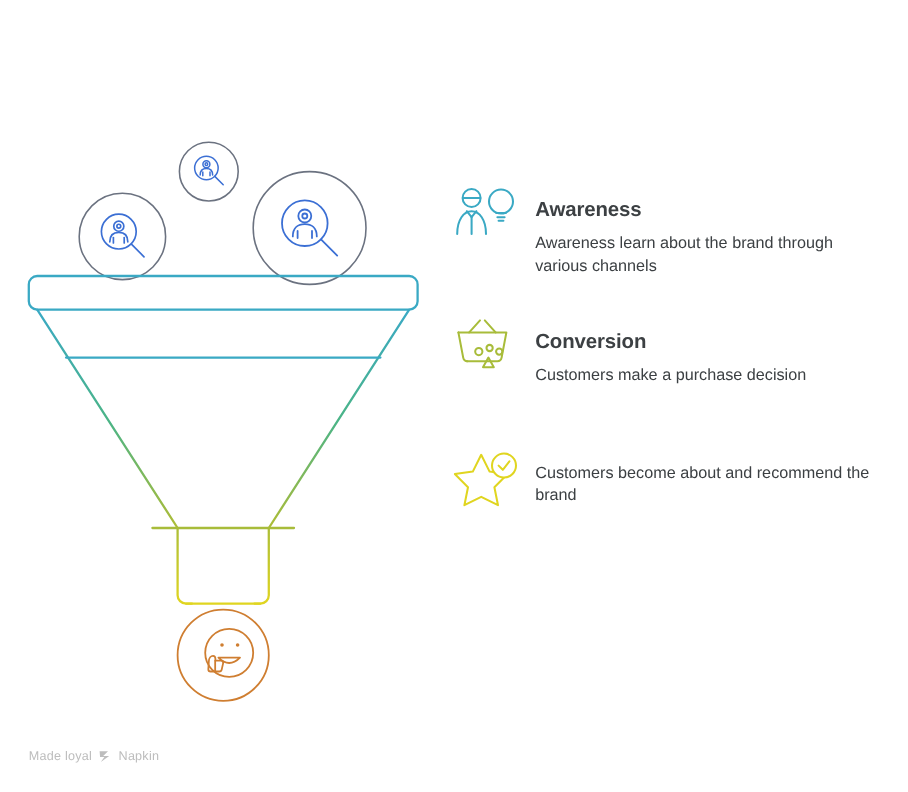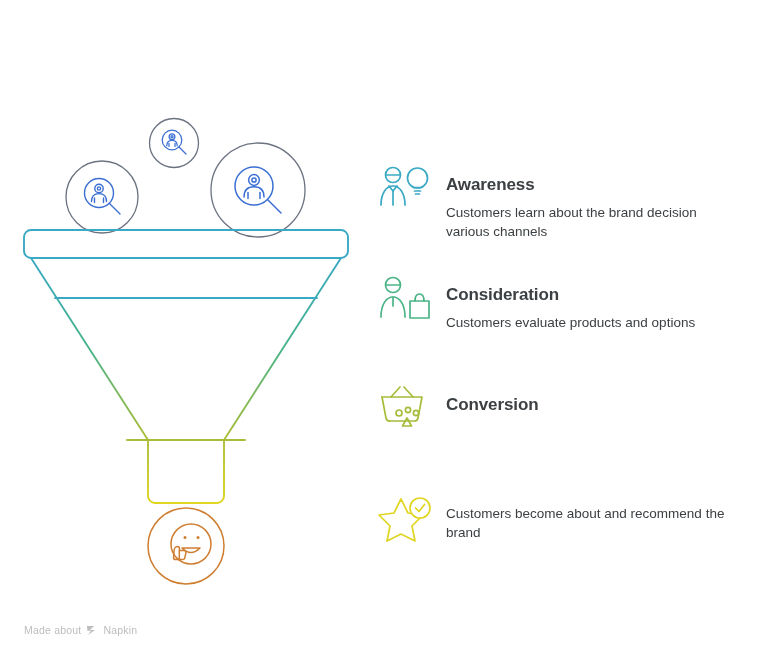--- a/index.html
+++ b/index.html
@@ -17,21 +17,21 @@
   #canvas {
     position: absolute;
     left: 0; top: 0;
     width: 757px;
     height: 660px;
   }
   
   .legend {
     position: absolute;
     left: 378px;
-    top: 161px;
+    top: 151px;
     width: 372px;
   }
   .legend-item {
     position: relative;
     display: flex;
     align-items: flex-start;
     margin-bottom: 14px;
     min-height: 96px;
   }
   .legend-icon {
@@ -186,68 +186,55 @@
       <path d="M3 40 C3 28 8.5 21 15 21 C21.5 21 27 28 27 40"></path>
       <path d="M11 21 L15 26 L19 21"></path>
       <path d="M15 26 L15 40"></path>
       <circle cx="39.5" cy="13" r="10"></circle>
       <path d="M35.5 22.5 L43.5 22.5"></path>
       <path d="M36.5 26 L42.5 26"></path>
       <path d="M37.5 29 L41.5 29"></path>
     </svg>
     <div class="legend-text">
       <div class="legend-title">Awareness</div>
-      <div class="legend-desc">Customers learn about the brand decision various channels</div>
+      <div class="legend-desc">Awareness learn about the brand through various channels</div>
     </div>
   </div>
 
-  <div class="legend-item">
-    <svg class="legend-icon" viewBox="0 0 58 56" fill="none" stroke="#4bb486" stroke-width="1.7" stroke-linecap="round" stroke-linejoin="round">
-      <circle cx="15" cy="10" r="7.5"></circle>
-      <line x1="7.8" y1="10" x2="22.2" y2="10"></line>
-      <path d="M3 42 C3 29 8.5 22 15 22 C21.5 22 27 29 27 42"></path>
-      <line x1="15" y1="22" x2="15" y2="31"></line>
-      <path d="M32 26 L32 43 L51 43 L51 26 Z"></path>
-      <path d="M37 26 C37 21 39 19 41.5 19 C44 19 46 21 46 26"></path>
-    </svg>
-    <div class="legend-text">
-      <div class="legend-title">Consideration</div>
-      <div class="legend-desc">Customers evaluate products and options</div>
-    </div>
-  </div>
 
   <div class="legend-item">
     <svg class="legend-icon" viewBox="0 0 58 56" fill="none" stroke="#a8bc3a" stroke-width="1.7" stroke-linecap="round" stroke-linejoin="round">
       <path d="M4 12 L44 12 L40 33 C39.6 35 38.4 36 36.5 36 L11 36"></path>
       <path d="M4 12 L8 33 C8.4 35 9.6 36 11.5 36"></path>
       <path d="M13 12 L22 2"></path>
       <path d="M35 12 L26 2"></path>
       <circle cx="21" cy="28" r="3"></circle>
       <circle cx="30" cy="25" r="2.6"></circle>
       <circle cx="38" cy="28" r="2.6"></circle>
       <path d="M29 33 L24.5 41 L33.5 41 Z"></path>
     </svg>
     <div class="legend-text">
       <div class="legend-title">Conversion</div>
+      <div class="legend-desc">Customers make a purchase decision</div>
     </div>
   </div>
 
   <div class="legend-item">
     <svg class="legend-icon" viewBox="0 0 58 56" fill="none" stroke="#e0d520" stroke-width="1.7" stroke-linecap="round" stroke-linejoin="round">
       <path d="M23 4 L30 18 L45 20 L34 31 L37 46 L23 39 L9 46 L12 31 L1 20 L16 18 Z"></path>
       <circle cx="42" cy="13" r="10" fill="#ffffff"></circle>
       <path d="M37.5 13 L41 16.5 L46.5 9.5"></path>
     </svg>
     <div class="legend-text">
       <div class="legend-desc">Customers become about and recommend the brand</div>
     </div>
   </div>
 </div>
 
 <div class="footer">
-  <span>Made about</span>
+  <span>Made loyal</span>
   <span class="footer-logo">
     <svg viewBox="0 0 12 12" width="12" height="12" fill="#bdbdbd">
       <path d="M1 2 L8 2 L4 6 L9 6 L2 11 L5 6.8 L1.4 6.8 Z"></path>
     </svg>
   </span>
   <span>Napkin</span>
 </div>
 
 </body></html>

